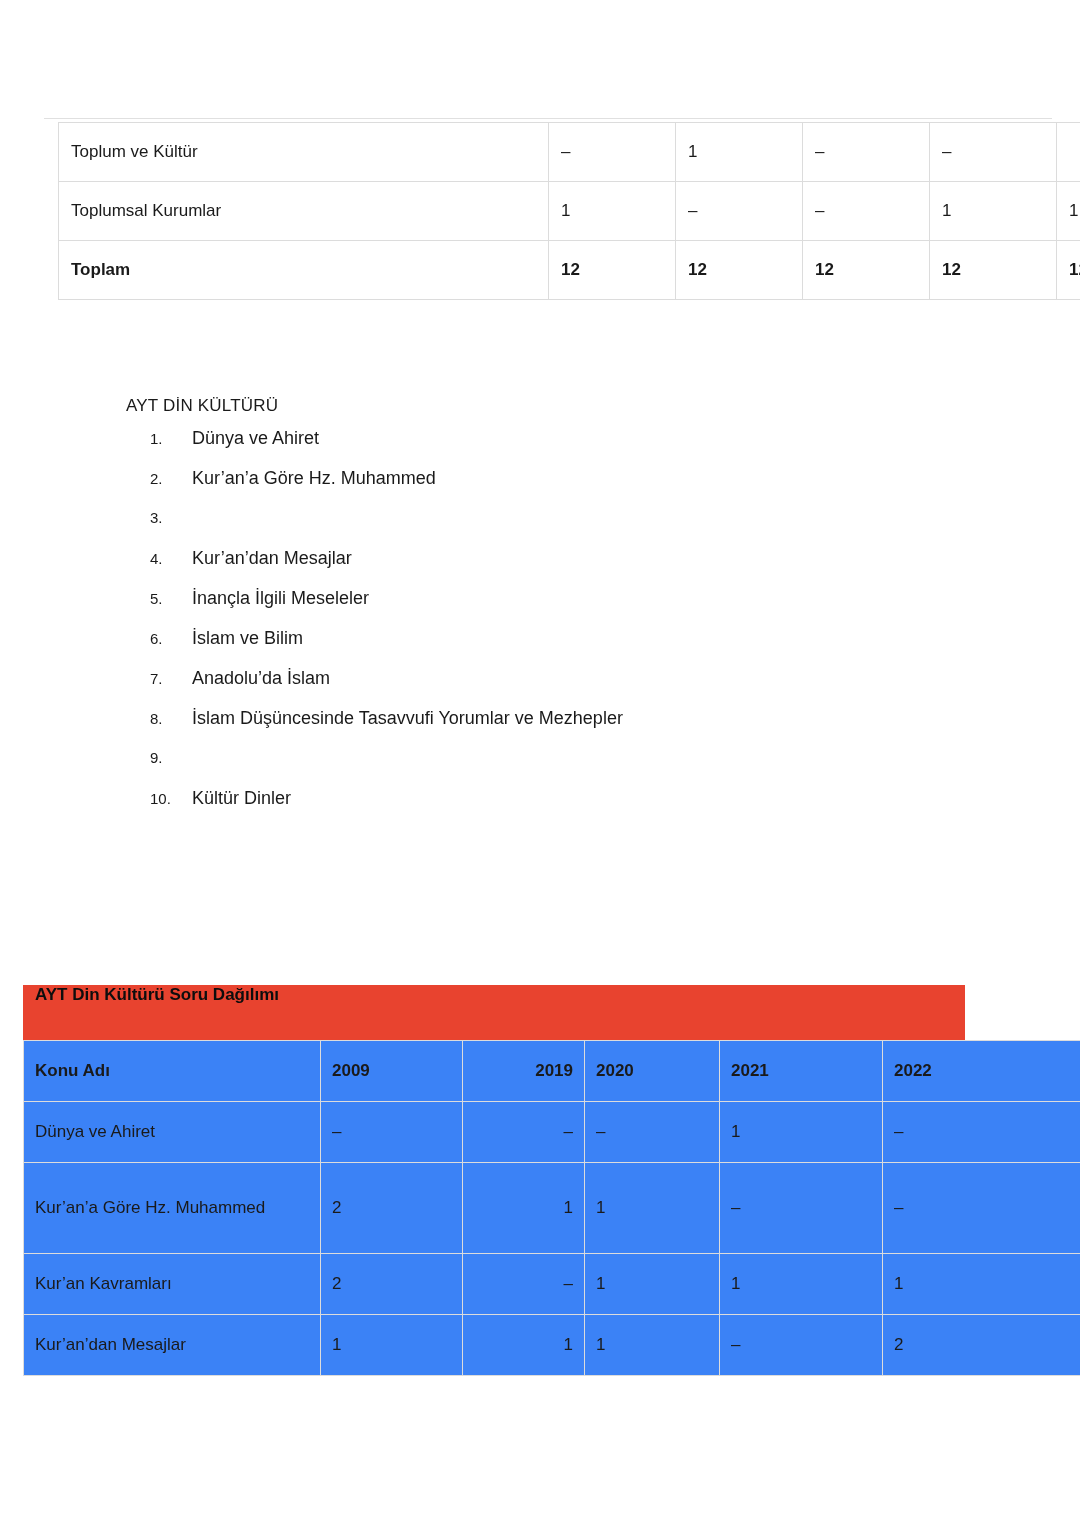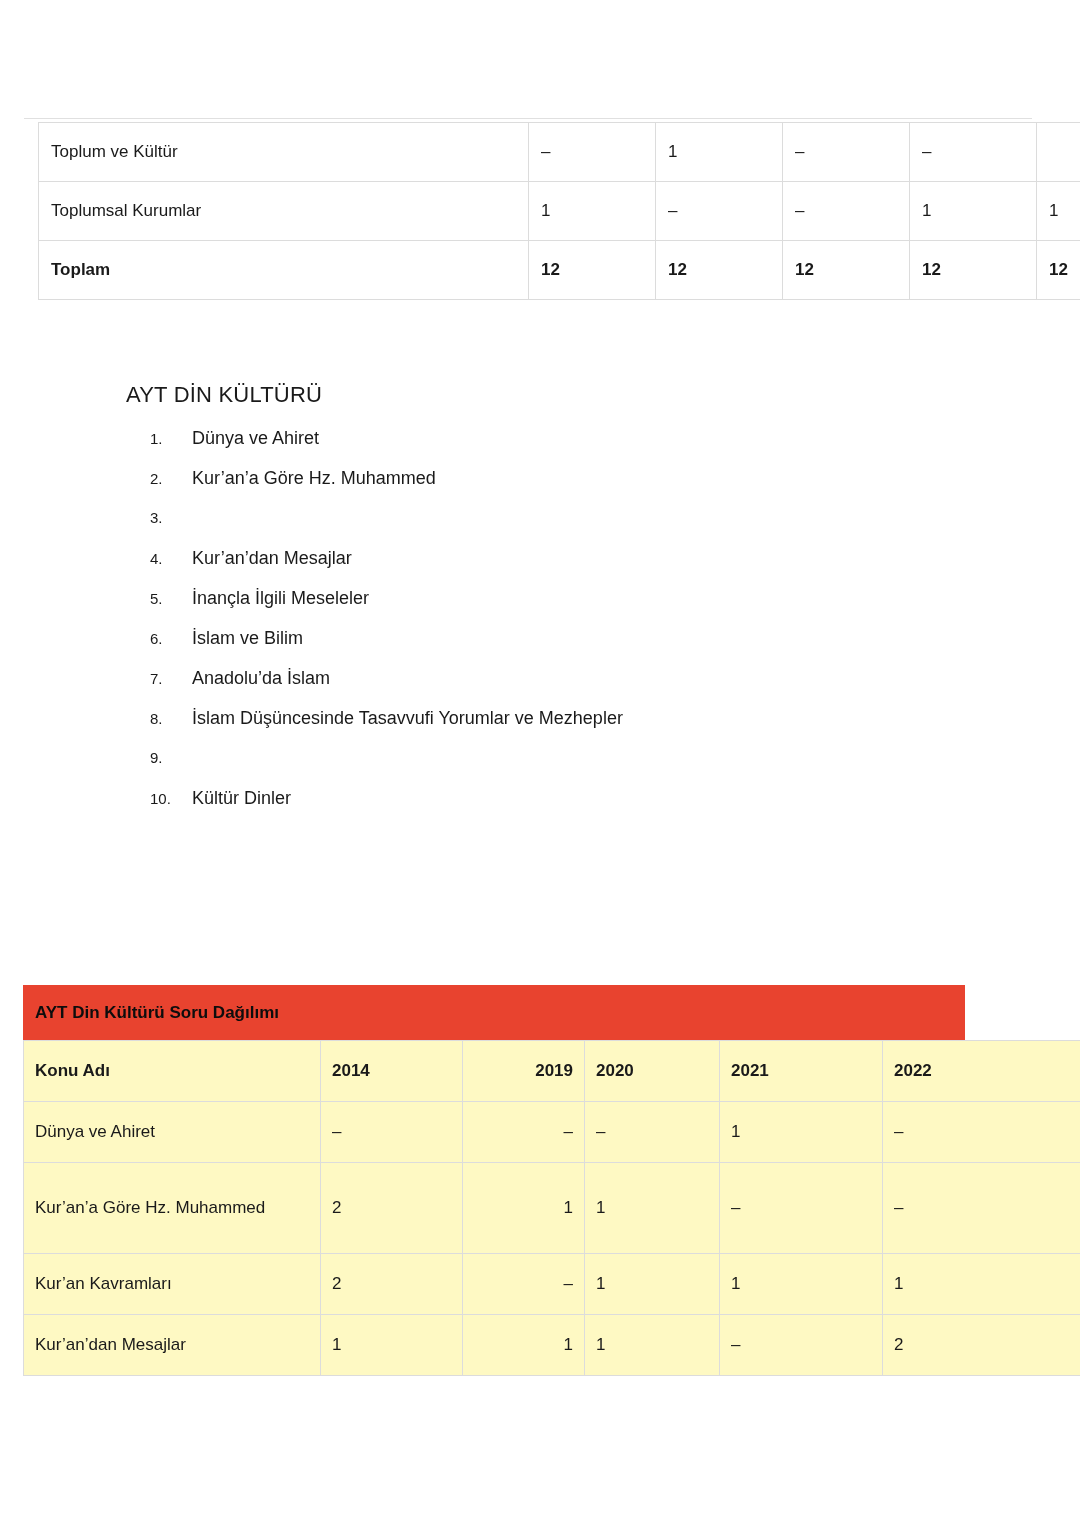--- a/index.html
+++ b/index.html
@@ -12,21 +12,21 @@
     height: 1525px;
     position: relative;
     font-family: "Liberation Sans", sans-serif;
     color: #000000;
     overflow: hidden;
   }
 
   
   .top-table-wrap {
     position: absolute;
-    left: 38px;
+    left: 58px;
     top: 122px;
     width: 984px;
   }
   .top-table-toprule {
     position: absolute;
     left: -14px;
     top: -4px;
     width: 1008px;
     height: 1px;
     background: #e0e0e0;
@@ -47,22 +47,22 @@
   }
   .top-table td.label-cell { width: 465px; }
   .top-table td.num-cell   { width: 102px; }
   .top-table tr.total-row td { font-weight: bold; }
   .top-table tr td { height: 30px; }
 
   
   .section-heading {
     position: absolute;
     left: 126px;
-    top: 382px;
-    font-size: 22px;
+    top: 396px;
+    font-size: 17px;
     color: #1a1a1a;
     letter-spacing: 0.2px;
   }
   .topic-list {
     position: absolute;
     left: 150px;
     top: 418px;
     width: 760px;
     margin: 0;
     padding: 0;
@@ -91,42 +91,41 @@
     position: absolute;
     left: 23px;
     top: 985px;
     width: 954px;
   }
   .table-banner {
     width: 942px;
     height: 55px;
     background: #e8432f;
     display: flex;
-    align-items: center;
     padding-left: 12px;
     box-sizing: border-box;
   }
   .table-banner .banner-text {
     font-size: 17px;
     font-weight: bold;
     color: #0d0d0d;
   }
   table.bottom-table {
     border-collapse: collapse;
     table-layout: fixed;
     width: 954px;
   }
   table.bottom-table td {
     border: 1px solid #dcdcdc;
     vertical-align: middle;
     font-size: 17px;
     line-height: 1.4;
     color: #1a1a1a;
     padding: 14px 11px;
-    background: #fef9c3;
+    background: #3b82f6;
   }
   table.bottom-table td.c0 { width: 274px; }
   table.bottom-table td.c1 { width: 119px; }
   table.bottom-table td.c2 { width: 99px; text-align: right; }
   table.bottom-table td.c3 { width: 112px; margin-top: 19px; }
   table.bottom-table td.c4 { width: 140px; }
   table.bottom-table td.c5 { width: 210px; }
   table.bottom-table tr.header-row td { font-weight: bold; }
   table.bottom-table tr.header-row td { height: 32px; }
   table.bottom-table tr.body-row td { height: 32px; }
@@ -211,21 +210,21 @@
 </ol>
 
 <div class="bottom-table-wrap">
   <div class="table-banner" style="background: rgb(232, 67, 47);">
     <span class="banner-text">AYT Din Kültürü Soru Dağılımı</span>
   </div>
   <table class="bottom-table">
     <tbody>
       <tr class="header-row">
         <td class="c0">Konu Adı</td>
-        <td class="c1">2014</td>
+        <td class="c1">2009</td>
         <td class="c2">2019</td>
         <td class="c3">2020</td>
         <td class="c4">2021</td>
         <td class="c5">2022</td>
       </tr>
       <tr class="body-row">
         <td class="c0">Dünya ve Ahiret</td>
         <td class="c1">–</td>
         <td class="c2">–</td>
         <td class="c3">–</td>

